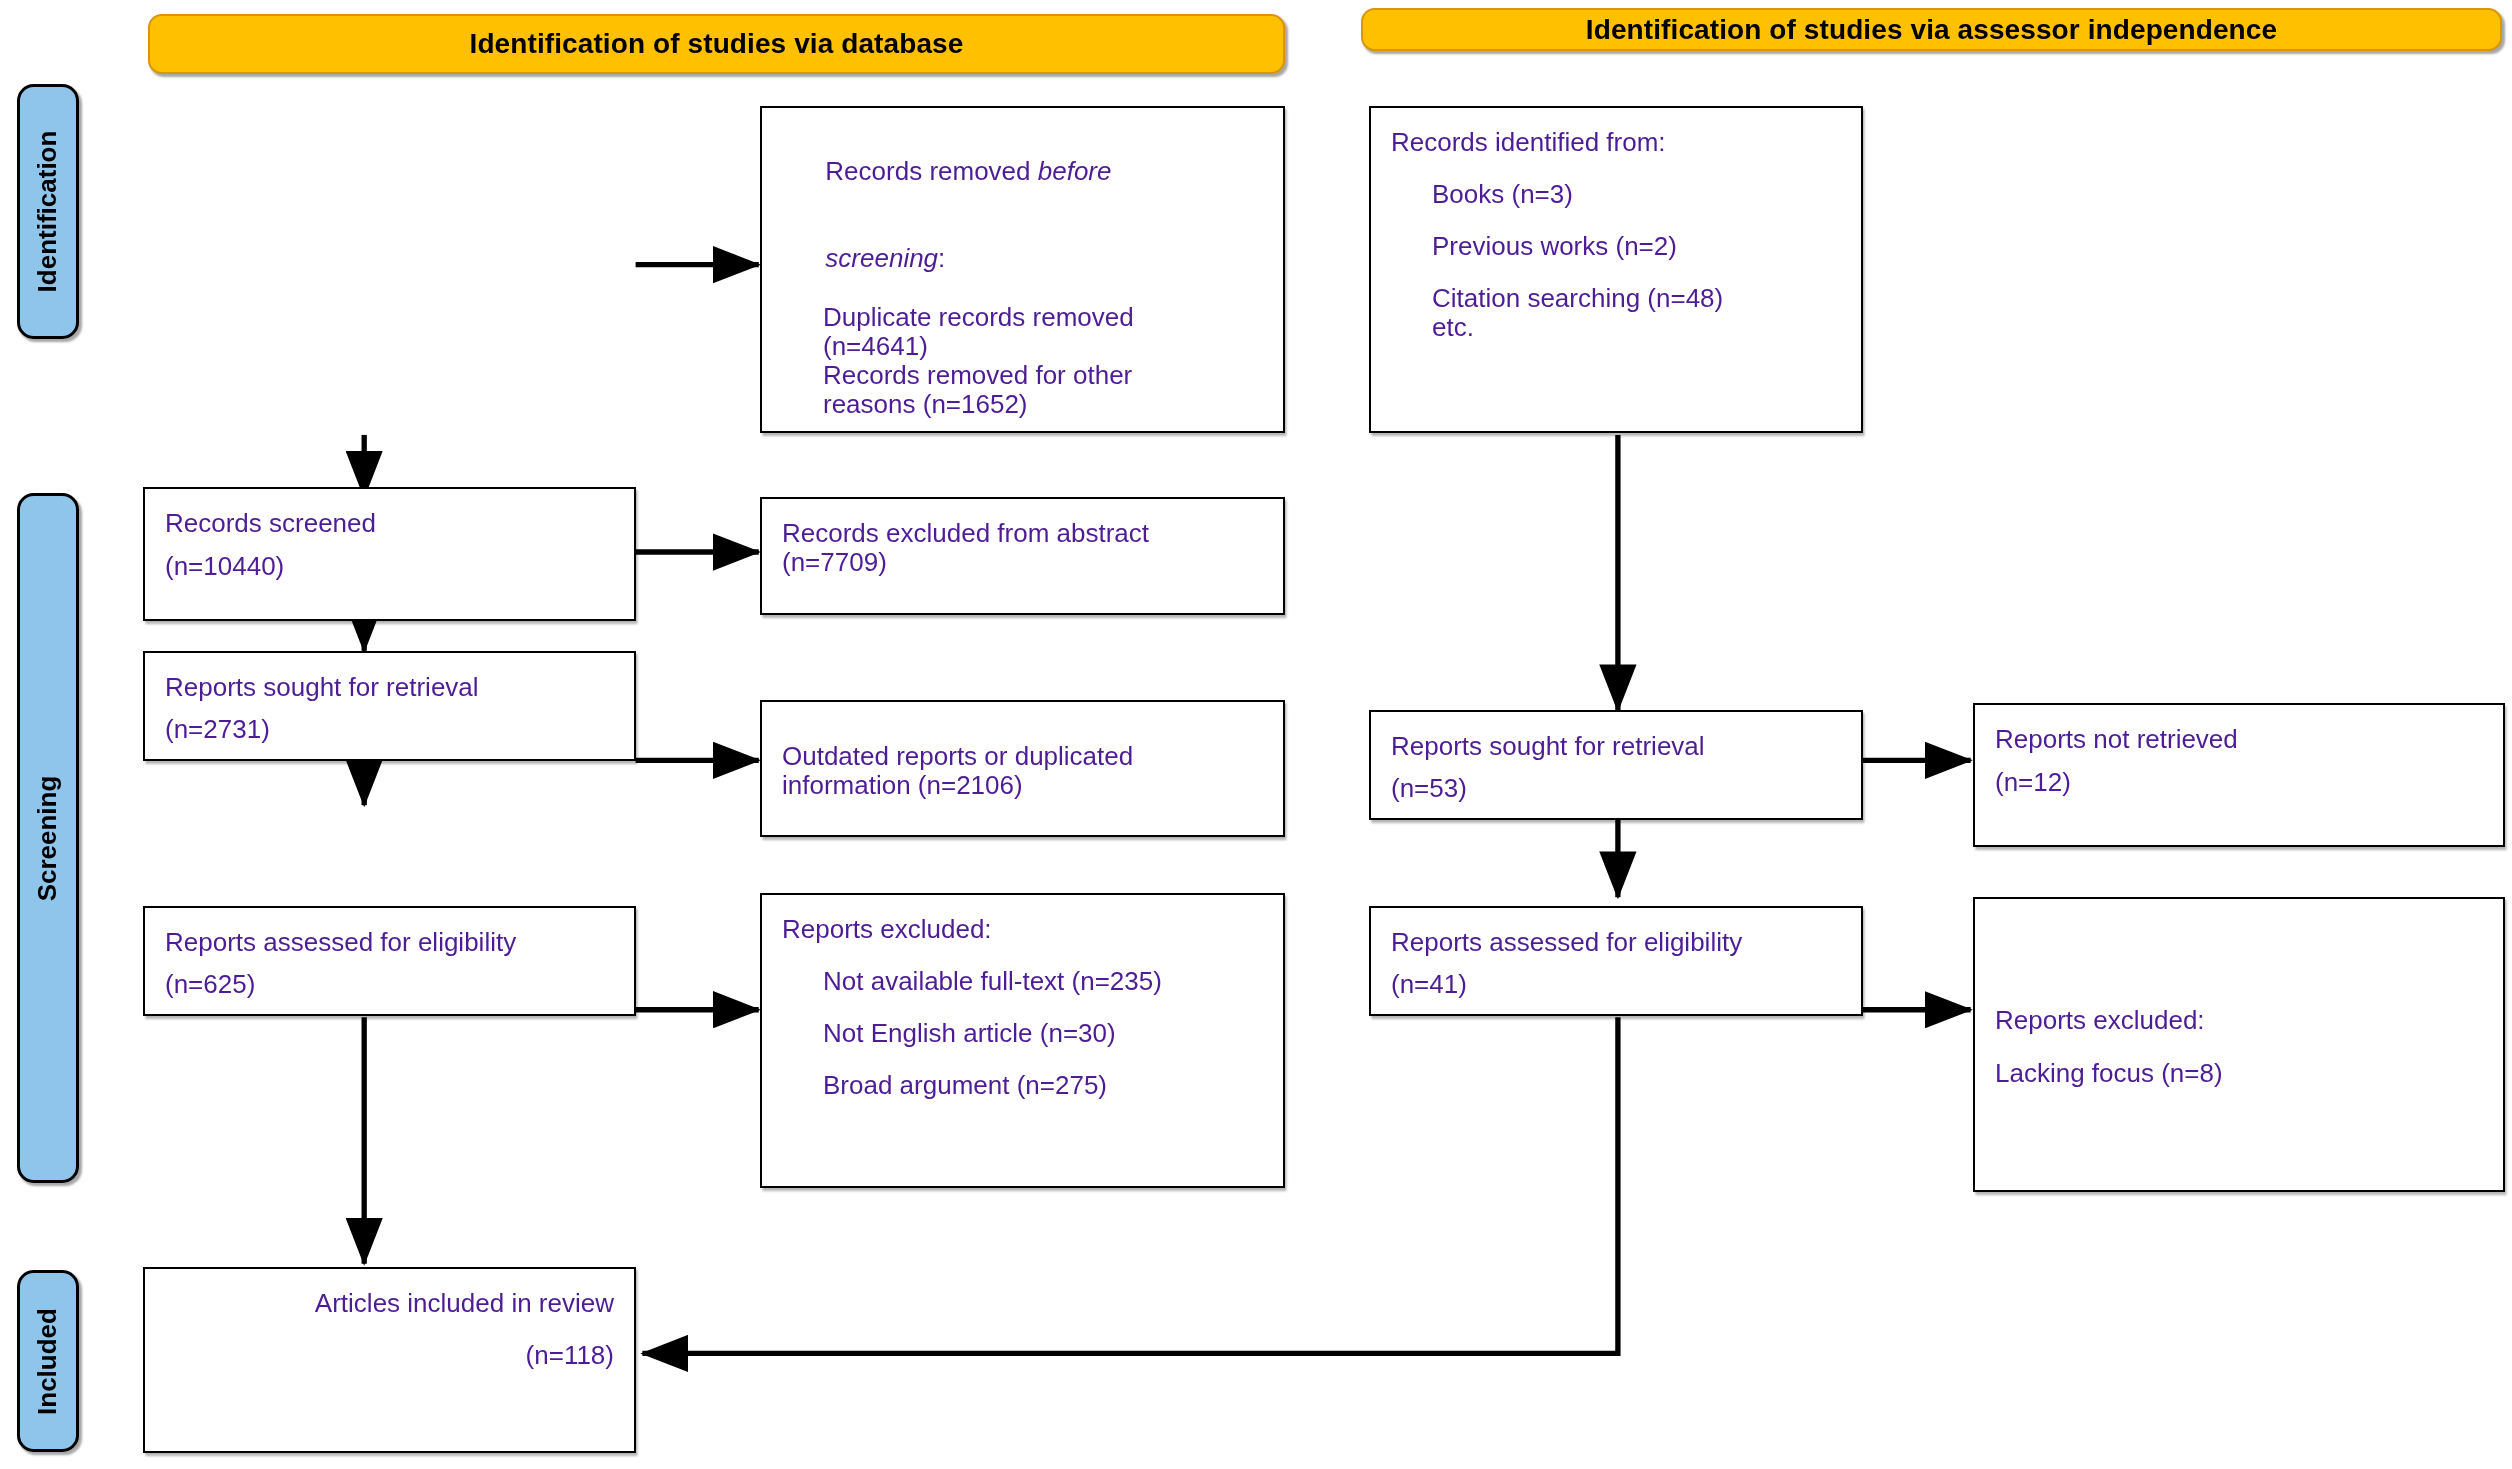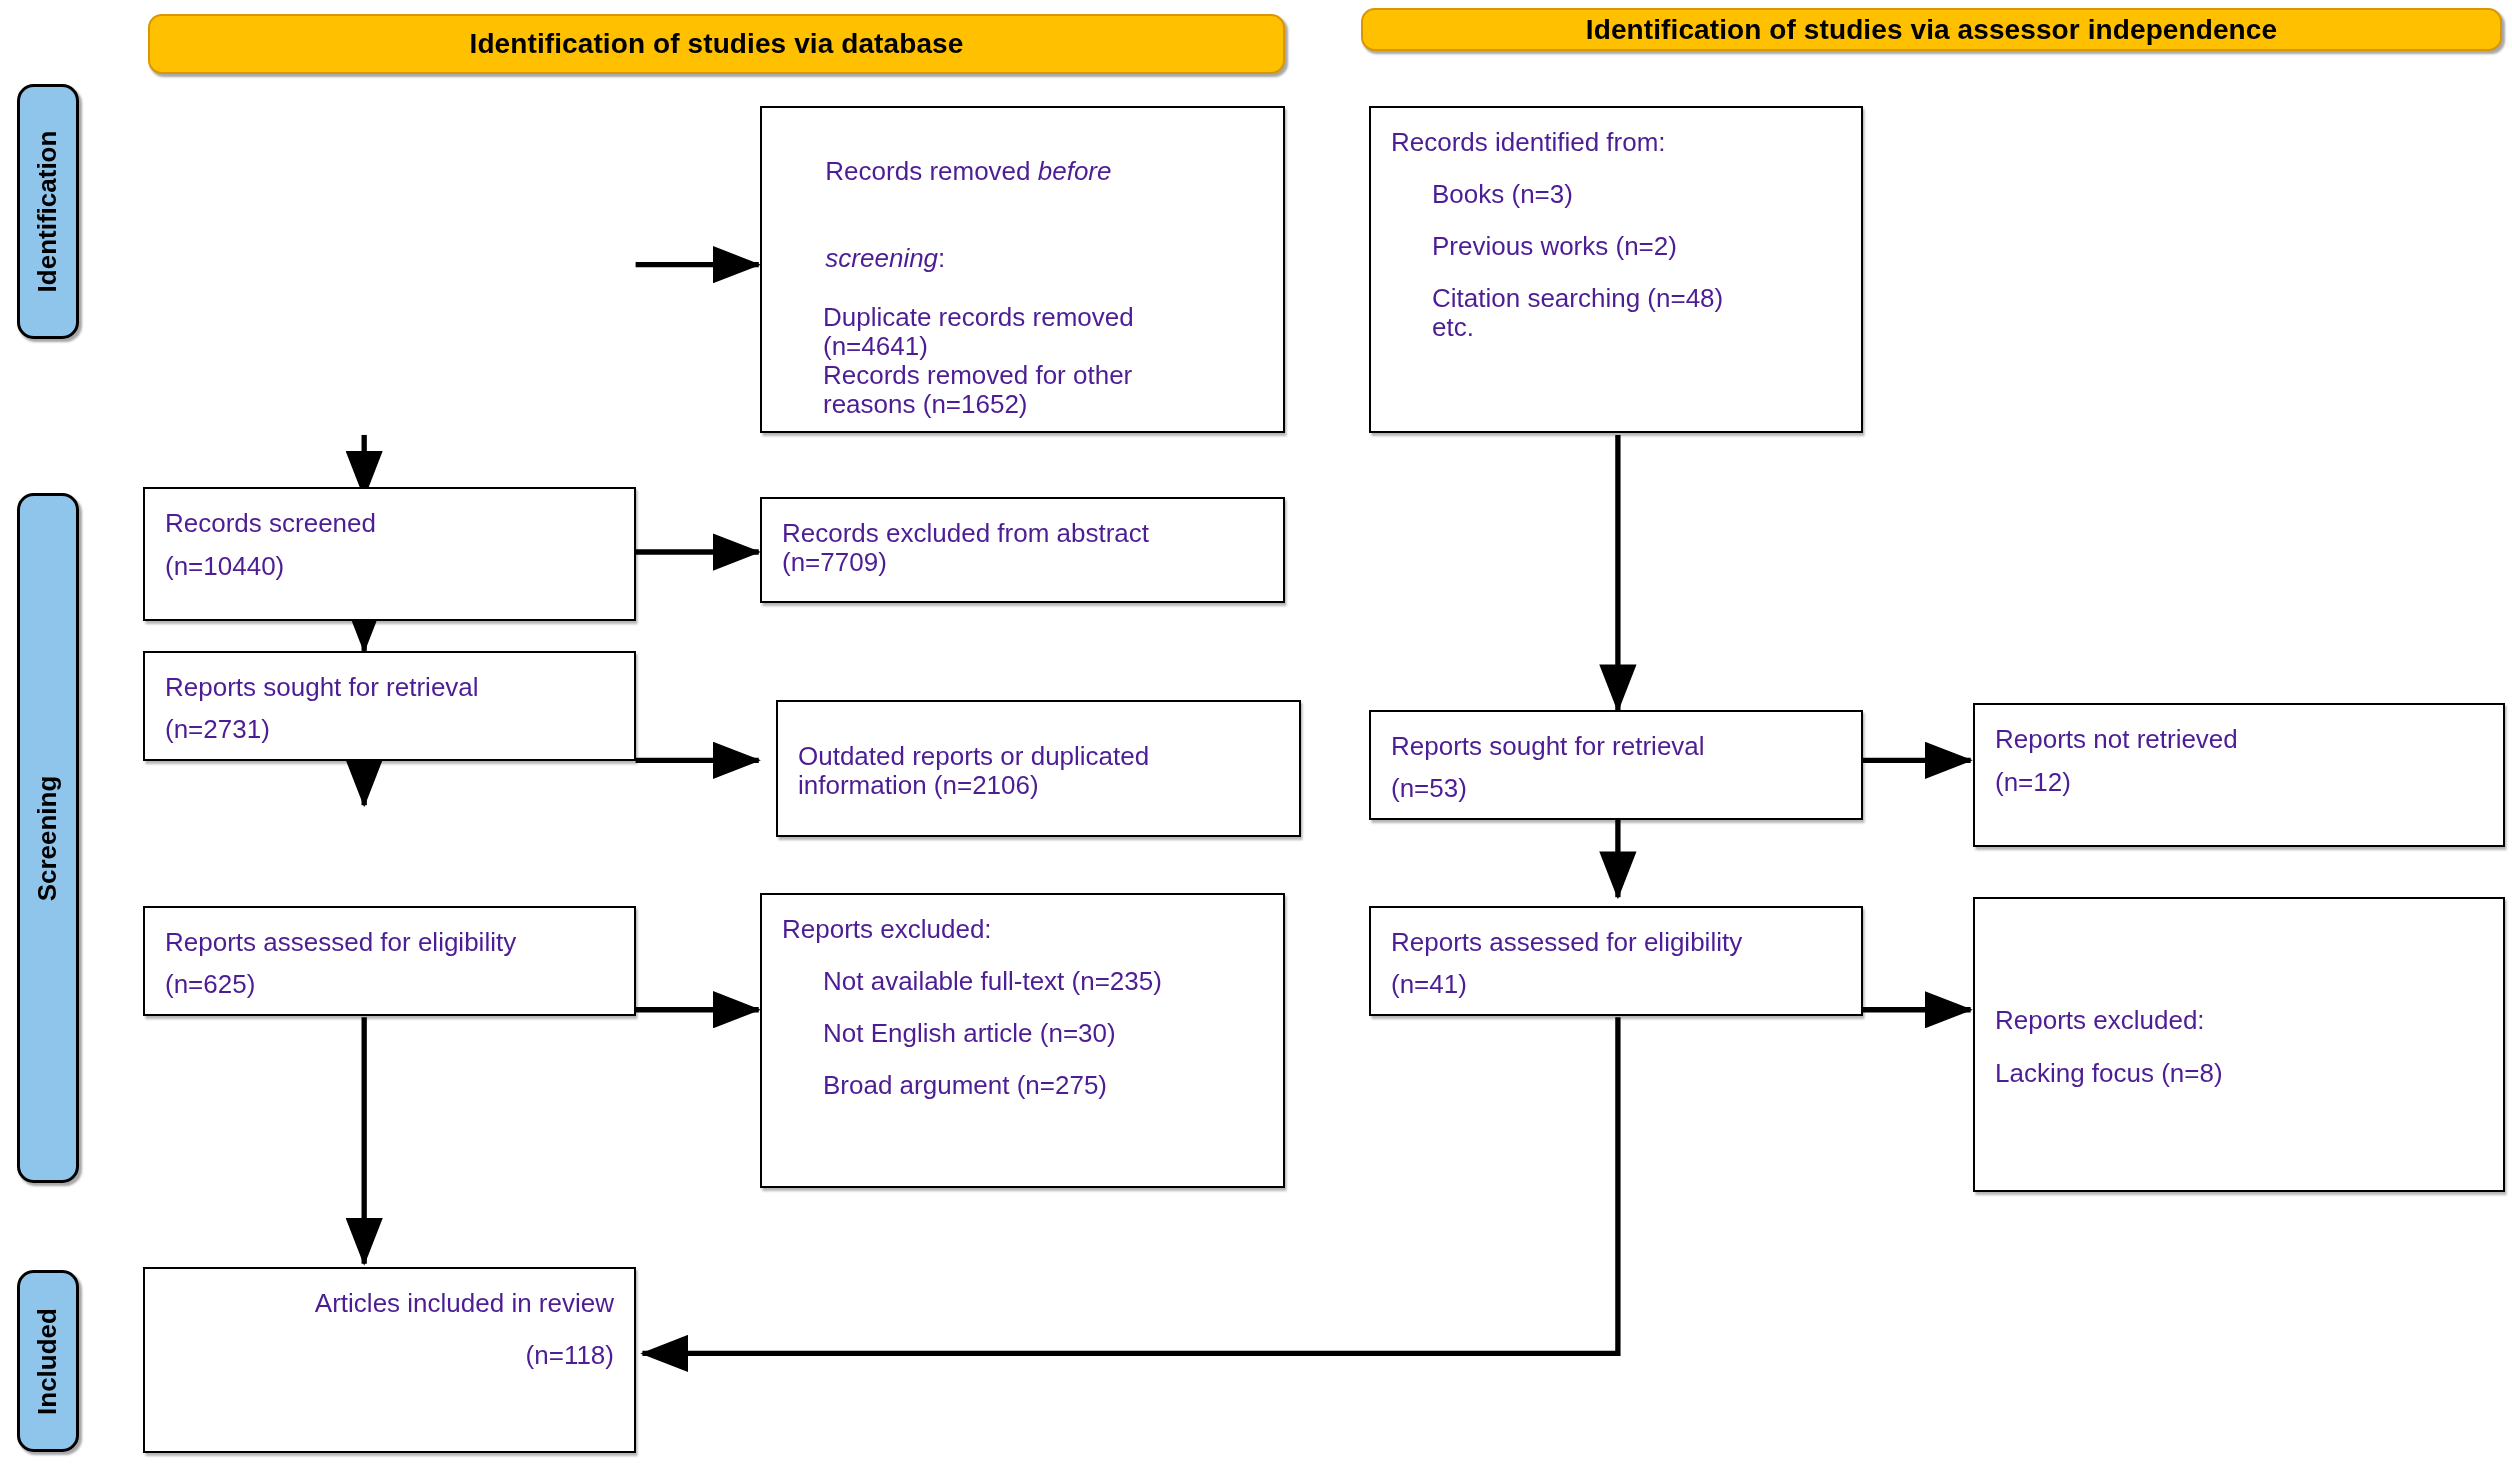--- a/index.html
+++ b/index.html
@@ -187,26 +187,26 @@
       <span class="ital">screening</span><span>:</span>
     </div>
     <div class="gap-md"></div>
     <div class="line sub">Duplicate records removed</div>
     <div class="line sub">(n=4641)</div>
     <div class="gap-md"></div>
     <div class="line sub">Records removed for other</div>
     <div class="line sub">reasons (n=1652)</div>
   </div>
 
-  <div class="node" style="left:760px; top:497px; width:525px; height:106px;">
+  <div class="node" style="left:760px; top:497px; width:525px; height:118px;">
     <div class="line">Records excluded from abstract</div>
     <div class="line">(n=7709)</div>
   </div>
 
-  <div class="node vcenter" style="left:760px; top:700px; width:525px; height:137px;margin-left:16px;">
+  <div class="node vcenter" style="left:760px; top:700px; width:525px; height:137px;">
     <div class="line">Outdated reports or duplicated</div>
     <div class="line">information (n=2106)</div>
   </div>
 
   <div class="node" style="left:760px; top:893px; width:525px; height:295px;">
     <div class="line">Reports excluded:</div>
     <div class="gap-md"></div>
     <div class="line sub">Not available full-text (n=235)</div>
     <div class="gap-md"></div>
     <div class="line sub">Not English article (n=30)</div>

